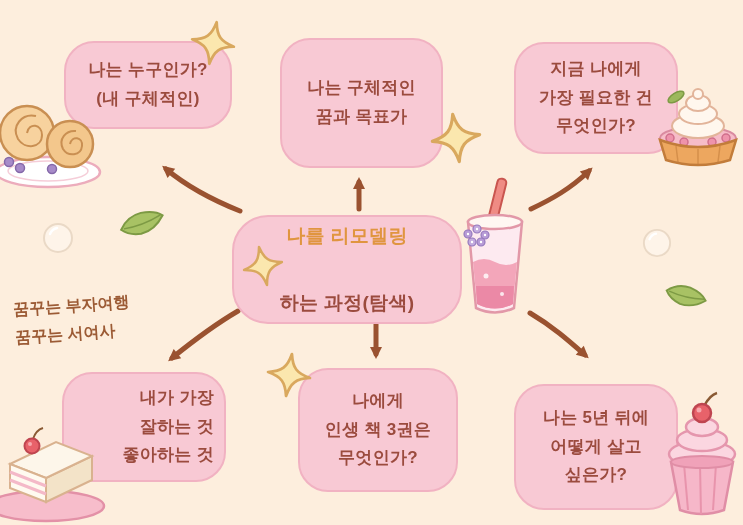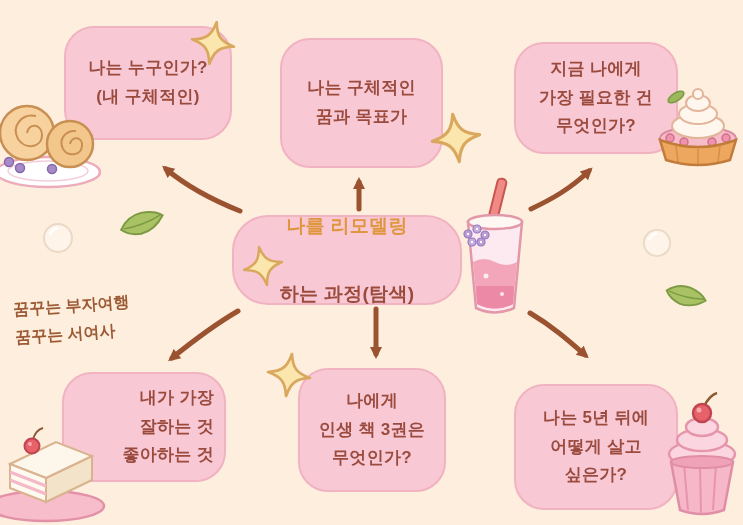--- a/index.html
+++ b/index.html
@@ -77,48 +77,48 @@
       </marker>
     </defs>
     <path class="arrow" d="M240 211 C215 201 190 189 166 169" marker-end="url(#ah)"></path>
     <path class="arrow" d="M359 209 L359 182" marker-end="url(#ah)"></path>
     <path class="arrow" d="M531 209 C552 199 570 189 589 171" marker-end="url(#ah)"></path>
     <path class="arrow" d="M238 311 C214 325 193 341 172 358" marker-end="url(#ah)"></path>
     <path class="arrow" d="M376 309 L376 354" marker-end="url(#ah)"></path>
     <path class="arrow" d="M530 313 C552 326 568 340 585 355" marker-end="url(#ah)"></path>
   </svg>
 
-  <div class="node" style="left:64px;top:26px;width:168px;height:114px;">
+  <div class="node" style="left:64px;top:41px;width:168px;height:88px;">
     <div class="line">나는 누구인가?</div>
     <div class="line">(내 구체적인)</div>
   </div>
 
   <div class="node" style="left:280px;top:38px;width:163px;height:130px;">
     <div class="line">나는 구체적인</div>
     <div class="line">꿈과 목표가</div>
   </div>
 
   <div class="node" style="left:514px;top:42px;width:164px;height:112px;">
     <div class="line">지금 나에게</div>
     <div class="line">가장 필요한 건</div>
     <div class="line">무엇인가?</div>
   </div>
 
-  <div class="node center-box" style="left:232px;top:215px;width:230px;height:90px;gap:37px;">
+  <div class="node center-box" style="left:232px;top:215px;width:230px;height:109px;gap:37px;">
     <div class="line line1">나를 리모델링</div>
     <div class="line line2">하는 과정(탐색)</div>
   </div>
 
   <div class="node" style="left:62px;top:372px;width:164px;height:110px;align-items:flex-end;">
     <div class="line">내가 가장</div>
     <div class="line">잘하는 것</div>
     <div class="line">좋아하는 것</div>
   </div>
 
-  <div class="node" style="left:298px;top:368px;width:148px;height:124px;">
+  <div class="node" style="left:298px;top:368px;width:160px;height:124px;">
     <div class="line">나에게</div>
     <div class="line">인생 책 3권은</div>
     <div class="line">무엇인가?</div>
   </div>
 
   <div class="node" style="left:514px;top:384px;width:164px;height:126px;">
     <div class="line">나는 5년 뒤에</div>
     <div class="line">어떻게 살고</div>
     <div class="line">싶은가?</div>
   </div>

